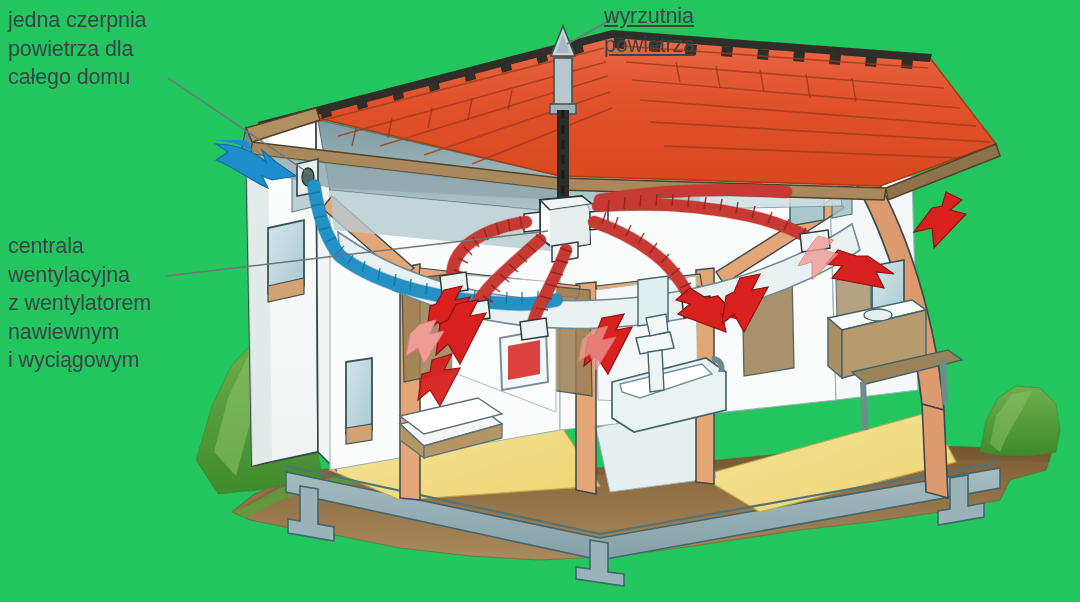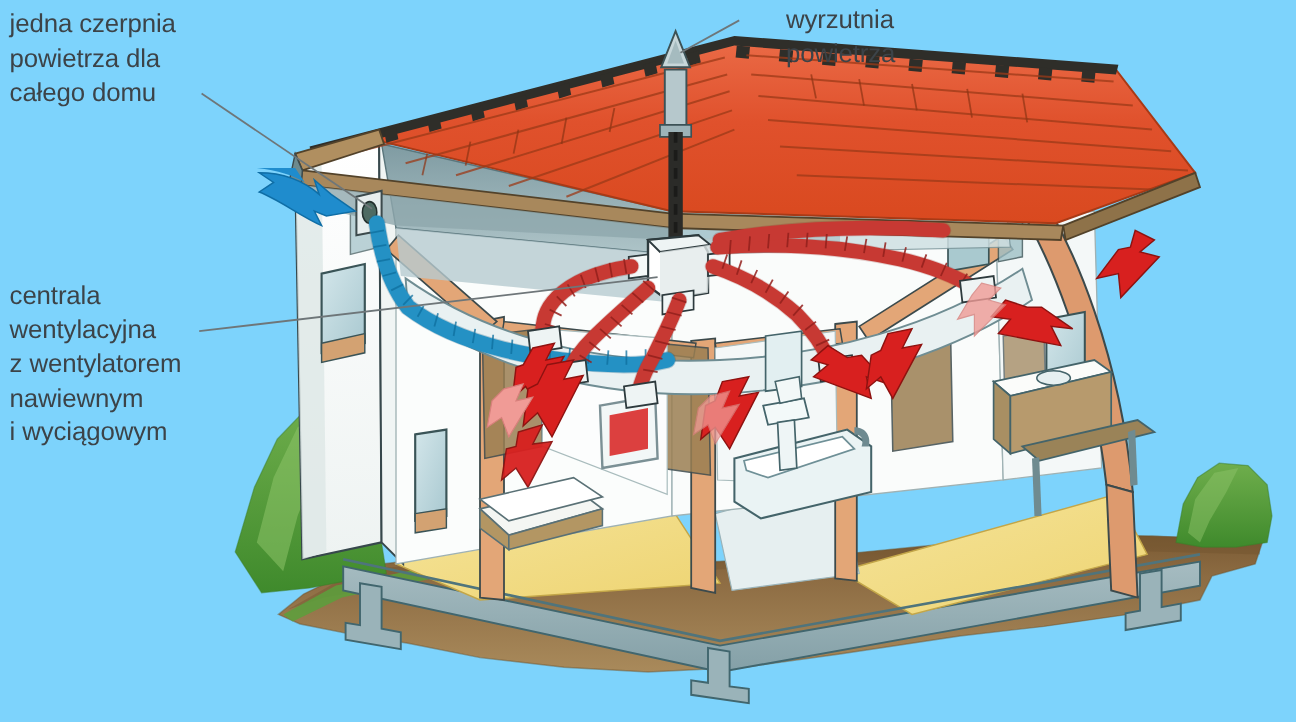--- a/index.html
+++ b/index.html
@@ -1,33 +1,33 @@
 <!DOCTYPE html>
 <html><head>
 <meta charset="utf-8">
 <style>
   html,body{margin:0;padding:0;background:#ffffff;}
   body{
     font-family:"Liberation Sans","DejaVu Sans",sans-serif;
     width:1080px;height:602px;overflow:hidden;
   }
-  #stage{position:relative;width:1080px;height:602px;background:#7dd3fc;}
+  #stage{position:relative;width:1080px;height:602px;background:#22c55e;}
   #art{position:absolute;left:0;top:0;width:1080px;height:602px;}
   .caption{
     position:absolute;
     color:#3c4348;
     font-size:21.5px;
     line-height:28.5px;
     letter-spacing:-0.1px;
     white-space:pre-line;
     font-family:"Liberation Sans","DejaVu Sans",sans-serif;
   }
   #cap-intake{left:8px;top:6px;}
   #cap-ahu{left:8px;top:232px;}
-  #cap-exhaust{left:655px;top:2px;}
+  #cap-exhaust{left:604px;top:2px;text-decoration:underline;}
 </style>
 </head>
 <body>
 
 <div id="stage">
 
   <svg id="art" viewBox="0 0 1080 602" xmlns="http://www.w3.org/2000/svg">
     <defs>
       <linearGradient id="gRoof" x1="0" y1="0" x2="0" y2="1">
         <stop offset="0" stop-color="#ea6a46"></stop>

